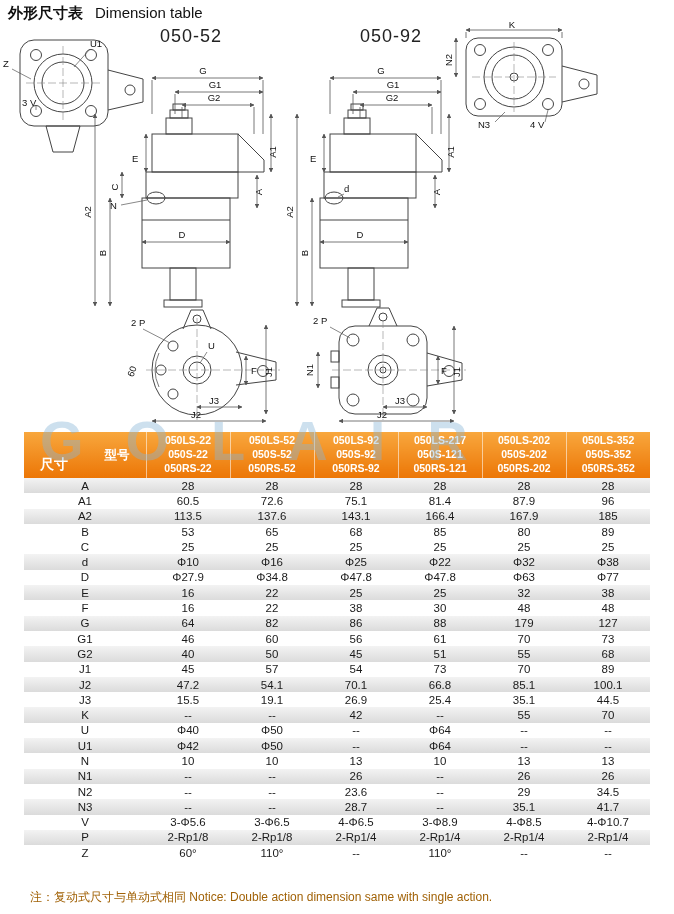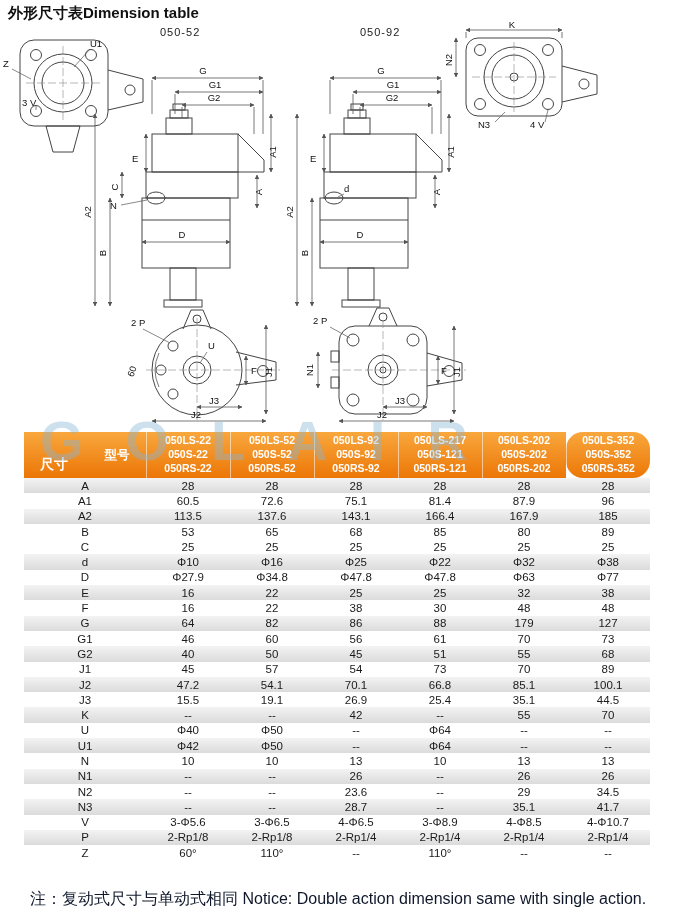--- a/index.html
+++ b/index.html
@@ -1,23 +1,23 @@
 <!DOCTYPE html>
 <html><head>
 <meta charset="utf-8">
 <style>
   * { margin:0; padding:0; box-sizing:border-box; }
   html,body { background:#fff; }
   body { font-family:"Liberation Sans","DejaVu Sans",sans-serif; }
   .page { position:relative; width:674px; height:914px; background:#fff; overflow:hidden; }
 
   .title { position:absolute; left:8px; top:4px; font-size:15px; font-weight:bold; color:#111; }
-  .title .en { margin-left:0; font-weight:bold; }
-
-  .caption { position:absolute; top:26px; font-size:11px; color:#222; letter-spacing:1px; }
+  .title .en { margin-left:12px; font-weight:normal; }
+
+  .caption { position:absolute; top:26px; font-size:18px; color:#222; letter-spacing:1px; }
   .cap-left { left:160px; }
   .cap-right { left:360px; }
 
   .drawings { position:absolute; left:0; top:22px; width:674px; height:410px; }
   .draw-svg { display:block; }
   .lbl { font-family:"Liberation Sans",sans-serif; font-size:9.5px; fill:#111; }
 
   .outline { stroke:#444; fill:none; stroke-width:1; }
   .dim { stroke:#555; fill:none; stroke-width:0.8; }
   .cl { stroke:#888; fill:none; stroke-width:0.6; stroke-dasharray:8 3; }
@@ -26,34 +26,34 @@
   .watermark { position:absolute; left:40px; top:408px; font-size:56px; font-weight:bold;
     color:rgba(135,180,215,0.42); letter-spacing:42px; z-index:6;
     pointer-events:none; white-space:nowrap; }
 
   .dim-table { position:absolute; left:24px; top:432px; width:626px; border-collapse:collapse;
     table-layout:fixed; z-index:3; }
   .dim-table col.c-label { width:122px; }
   .dim-table thead th { background:linear-gradient(180deg,#f8a73d,#ec7606); color:#fff;
     font-size:10.5px; font-weight:bold; height:46px; line-height:1.32; text-align:center;
     vertical-align:middle; border-right:1px solid rgba(255,255,255,0.55); }
-  .dim-table thead th:last-child { border-right:none;border-radius:17px; }
+  .dim-table thead th:last-child { border-right:none; }
   th.corner { position:relative;
     background:
       linear-gradient(to bottom right, rgba(0,0,0,0) 49.3%, #fff 49.3%, #fff 50.7%, rgba(0,0,0,0) 50.7%),
       linear-gradient(180deg,#f8a73d,#ec7606); }
   th.corner .t { position:absolute; top:15px; right:16px; font-size:12.5px; }
   th.corner .b { position:absolute; bottom:5px; left:16px; font-size:14px; }
   .dim-table tbody tr { height:15.3px; }
   .dim-table tbody td { text-align:center; vertical-align:middle; font-size:11.5px;
     color:#1a1a1a; padding:0; }
   .dim-table tbody tr.zebra td { background:linear-gradient(180deg,#f3f3f3,#dbdbdb); }
   .dim-table tbody tr.plain td { background:#fff; }
 
-  .note { position:absolute; left:30px; top:889px; font-size:16px; color:#0f172a; }
+  .note { position:absolute; left:30px; top:889px; font-size:12px; color:#a16207; }
 </style>
 </head>
 <body>
 
 <div class="page">
 
   <div class="title">
     <span class="zh">外形尺寸表</span><span class="en">Dimension table</span>
   </div>
 

